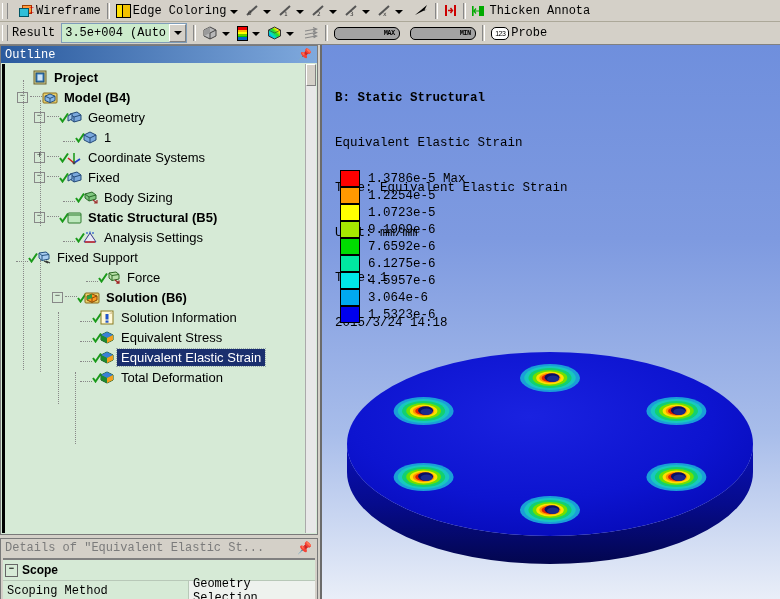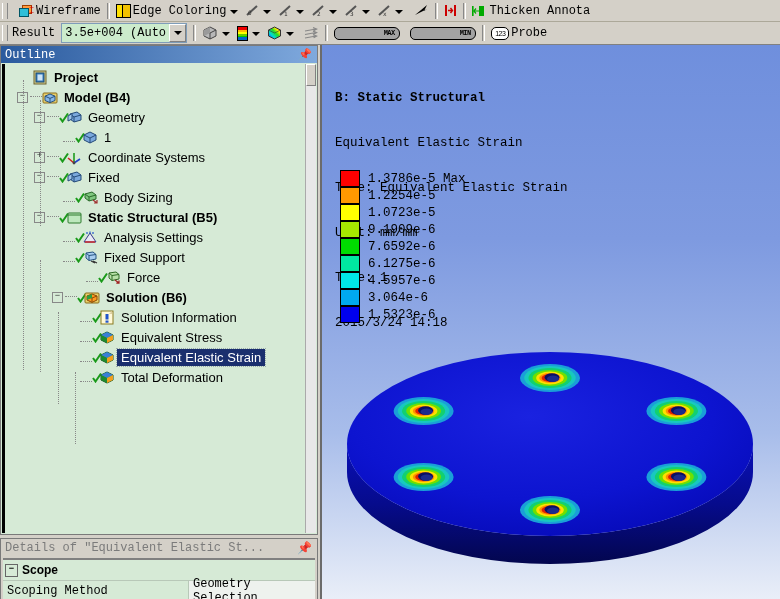--- a/index.html
+++ b/index.html
@@ -497,21 +497,21 @@
             </span>
             <span class="ticn">
               <svg width="17" height="15" viewBox="0 0 17 15">
                 <path d="M2 12 L8 3 L14 12 Z" fill="#e9e9f5" stroke="#3a3a8a"></path>
                 <path d="M3 12 L13 12" stroke="#cc2020" stroke-width="1.4"></path>
                 <path d="M5 2 L5 4 M8 1.5 L8 3.5 M11 2 L11 4" stroke="#2255cc" stroke-width="1.2"></path>
               </svg>
             </span>
             <span class="tx">Analysis Settings</span>
           </div>
-          <div class="row" style="padding-left: 47px;">
+          <div class="row" style="">
             <span style="width: 23px; flex: 0 0 auto;"><span style="display:inline-block;width:12px;border-top:1px dotted #888;margin-left:11px;"></span></span>
             <span class="chk">
               <svg width="10" height="11" viewBox="0 0 10 11">
                 <path d="M1 6 L3.5 9.5 L9 1.5" stroke="#1a9a1a" stroke-width="2" fill="none"></path>
               </svg>
             </span>
             <span class="ticn">
               <svg width="17" height="15" viewBox="0 0 17 15">
                 <path d="M4 3 L11 2 L14 4.5 L14 9 L7 10.5 L4 8 Z" fill="#a8cdf0" stroke="#24527f"></path>
                 <path d="M4 3 L7 5.5 L14 4.5 M7 5.5 L7 10.5" fill="none" stroke="#24527f"></path>

